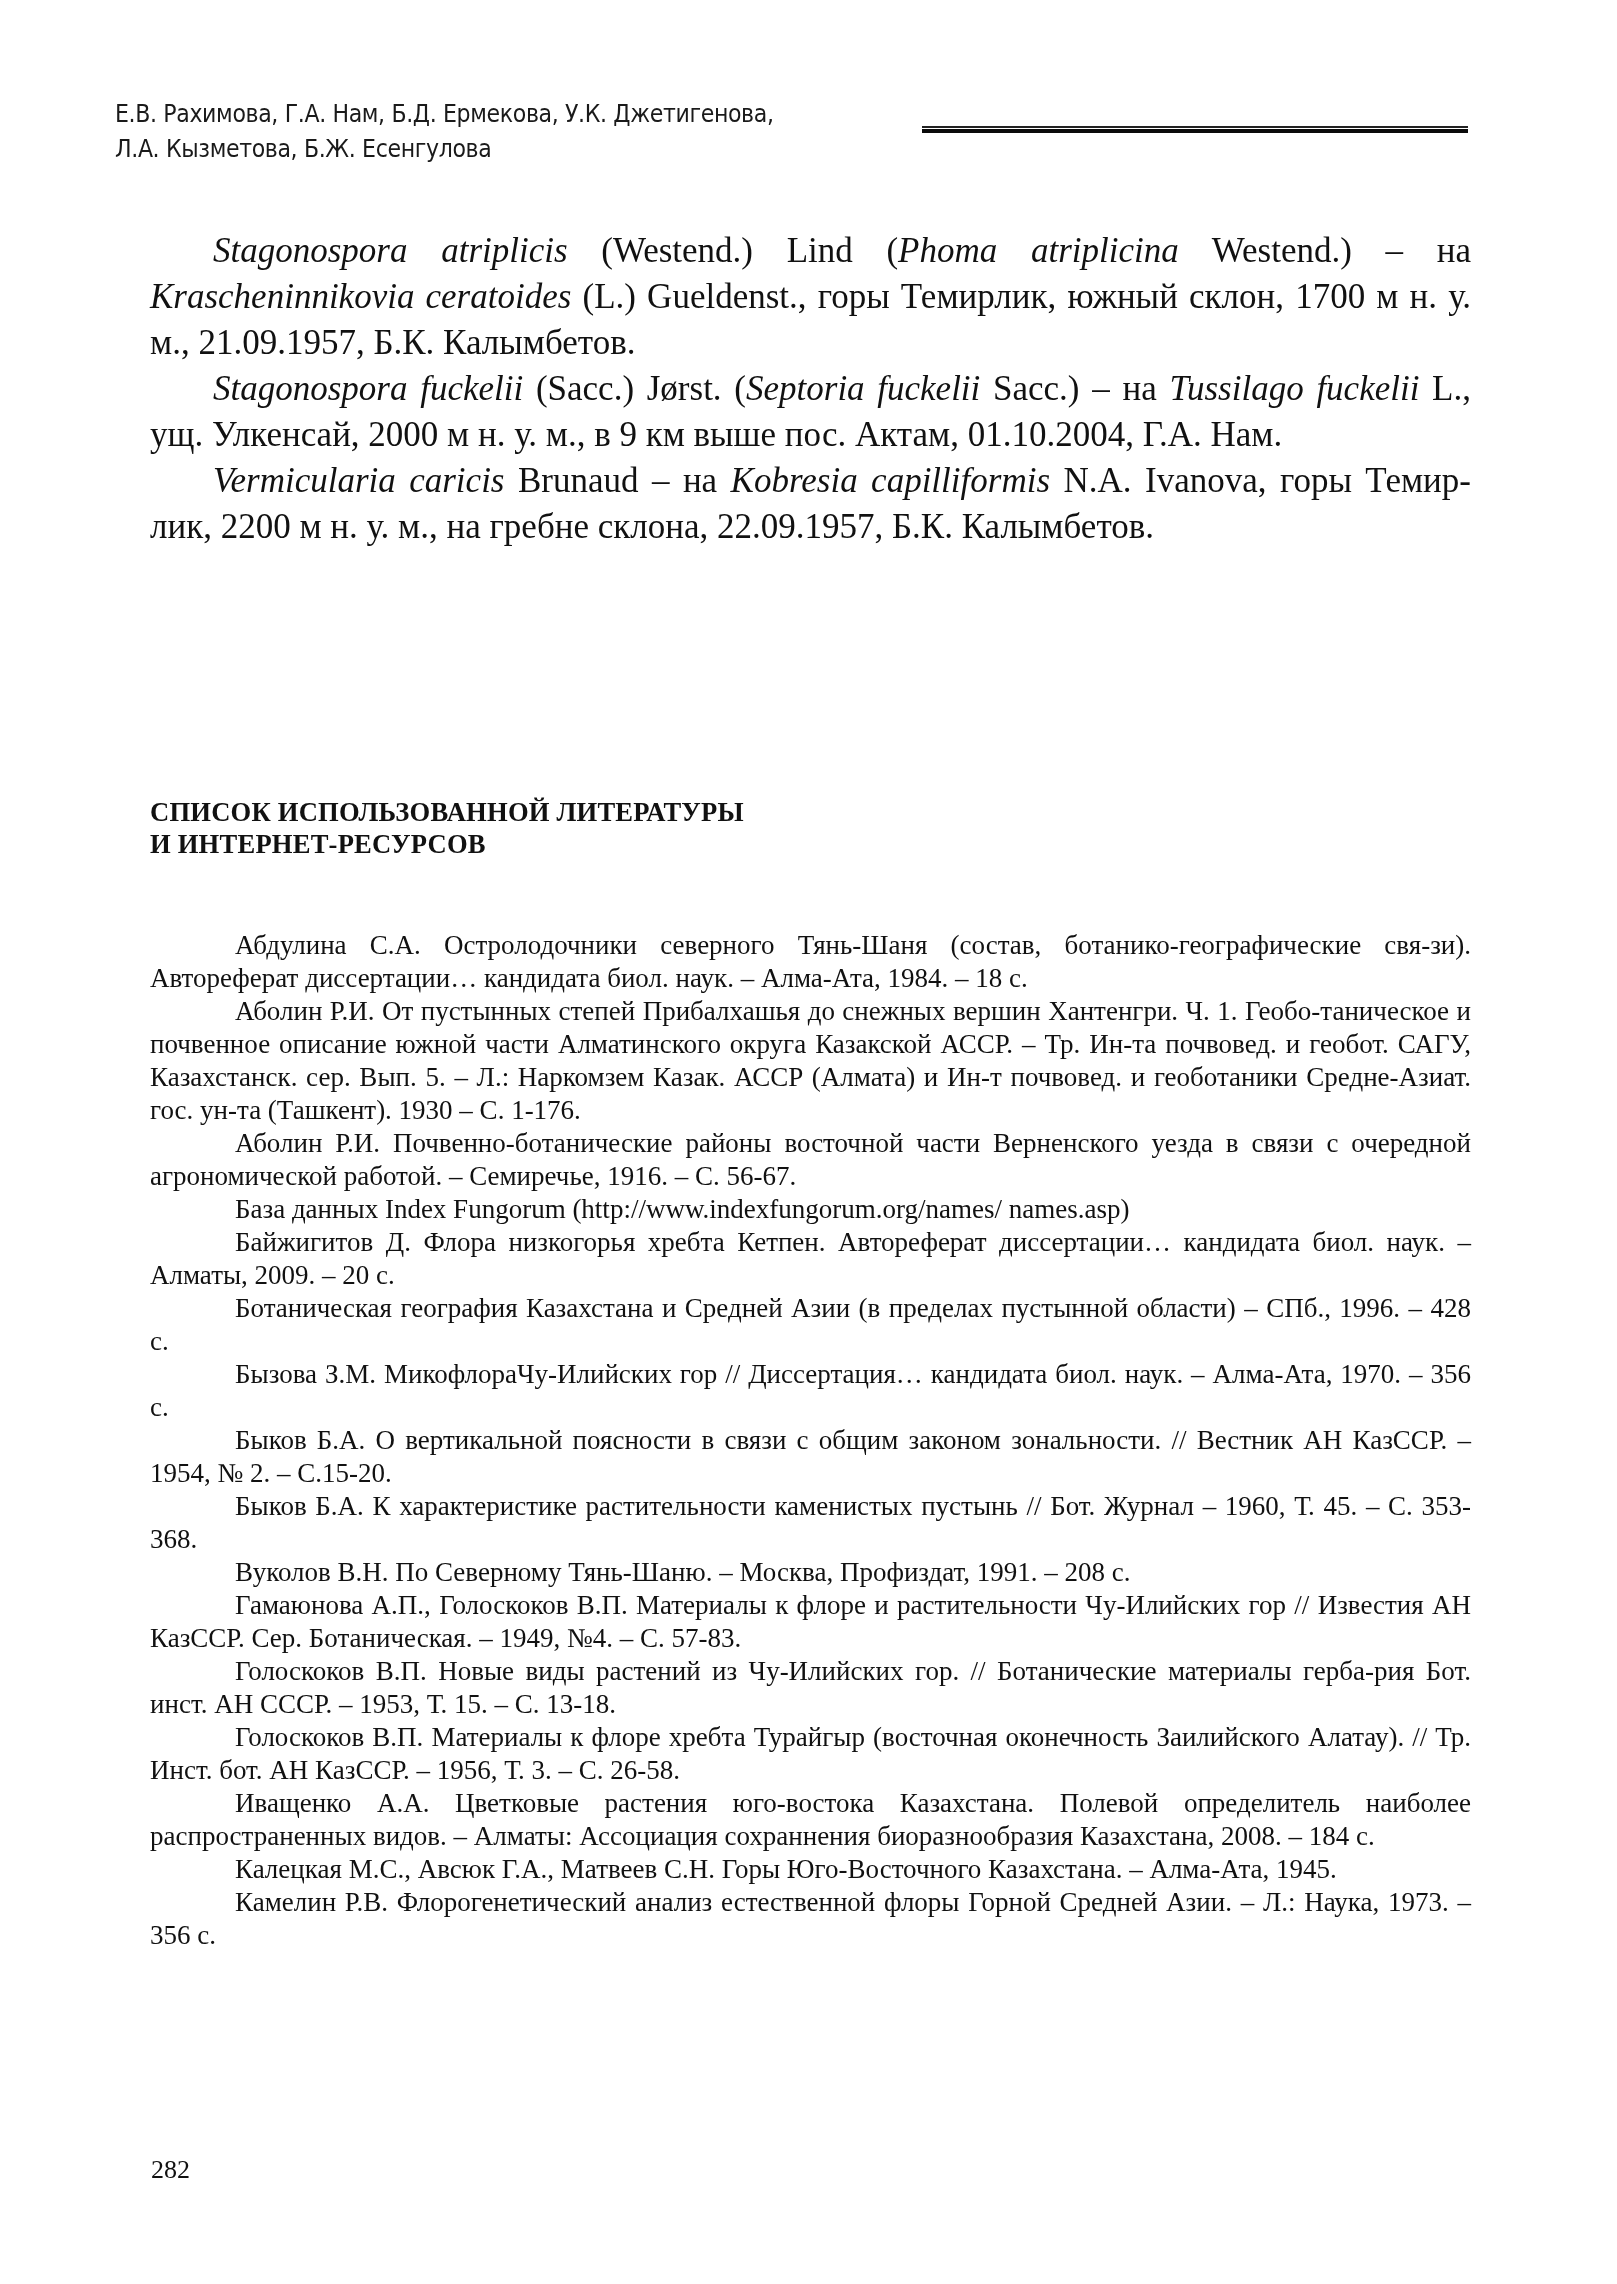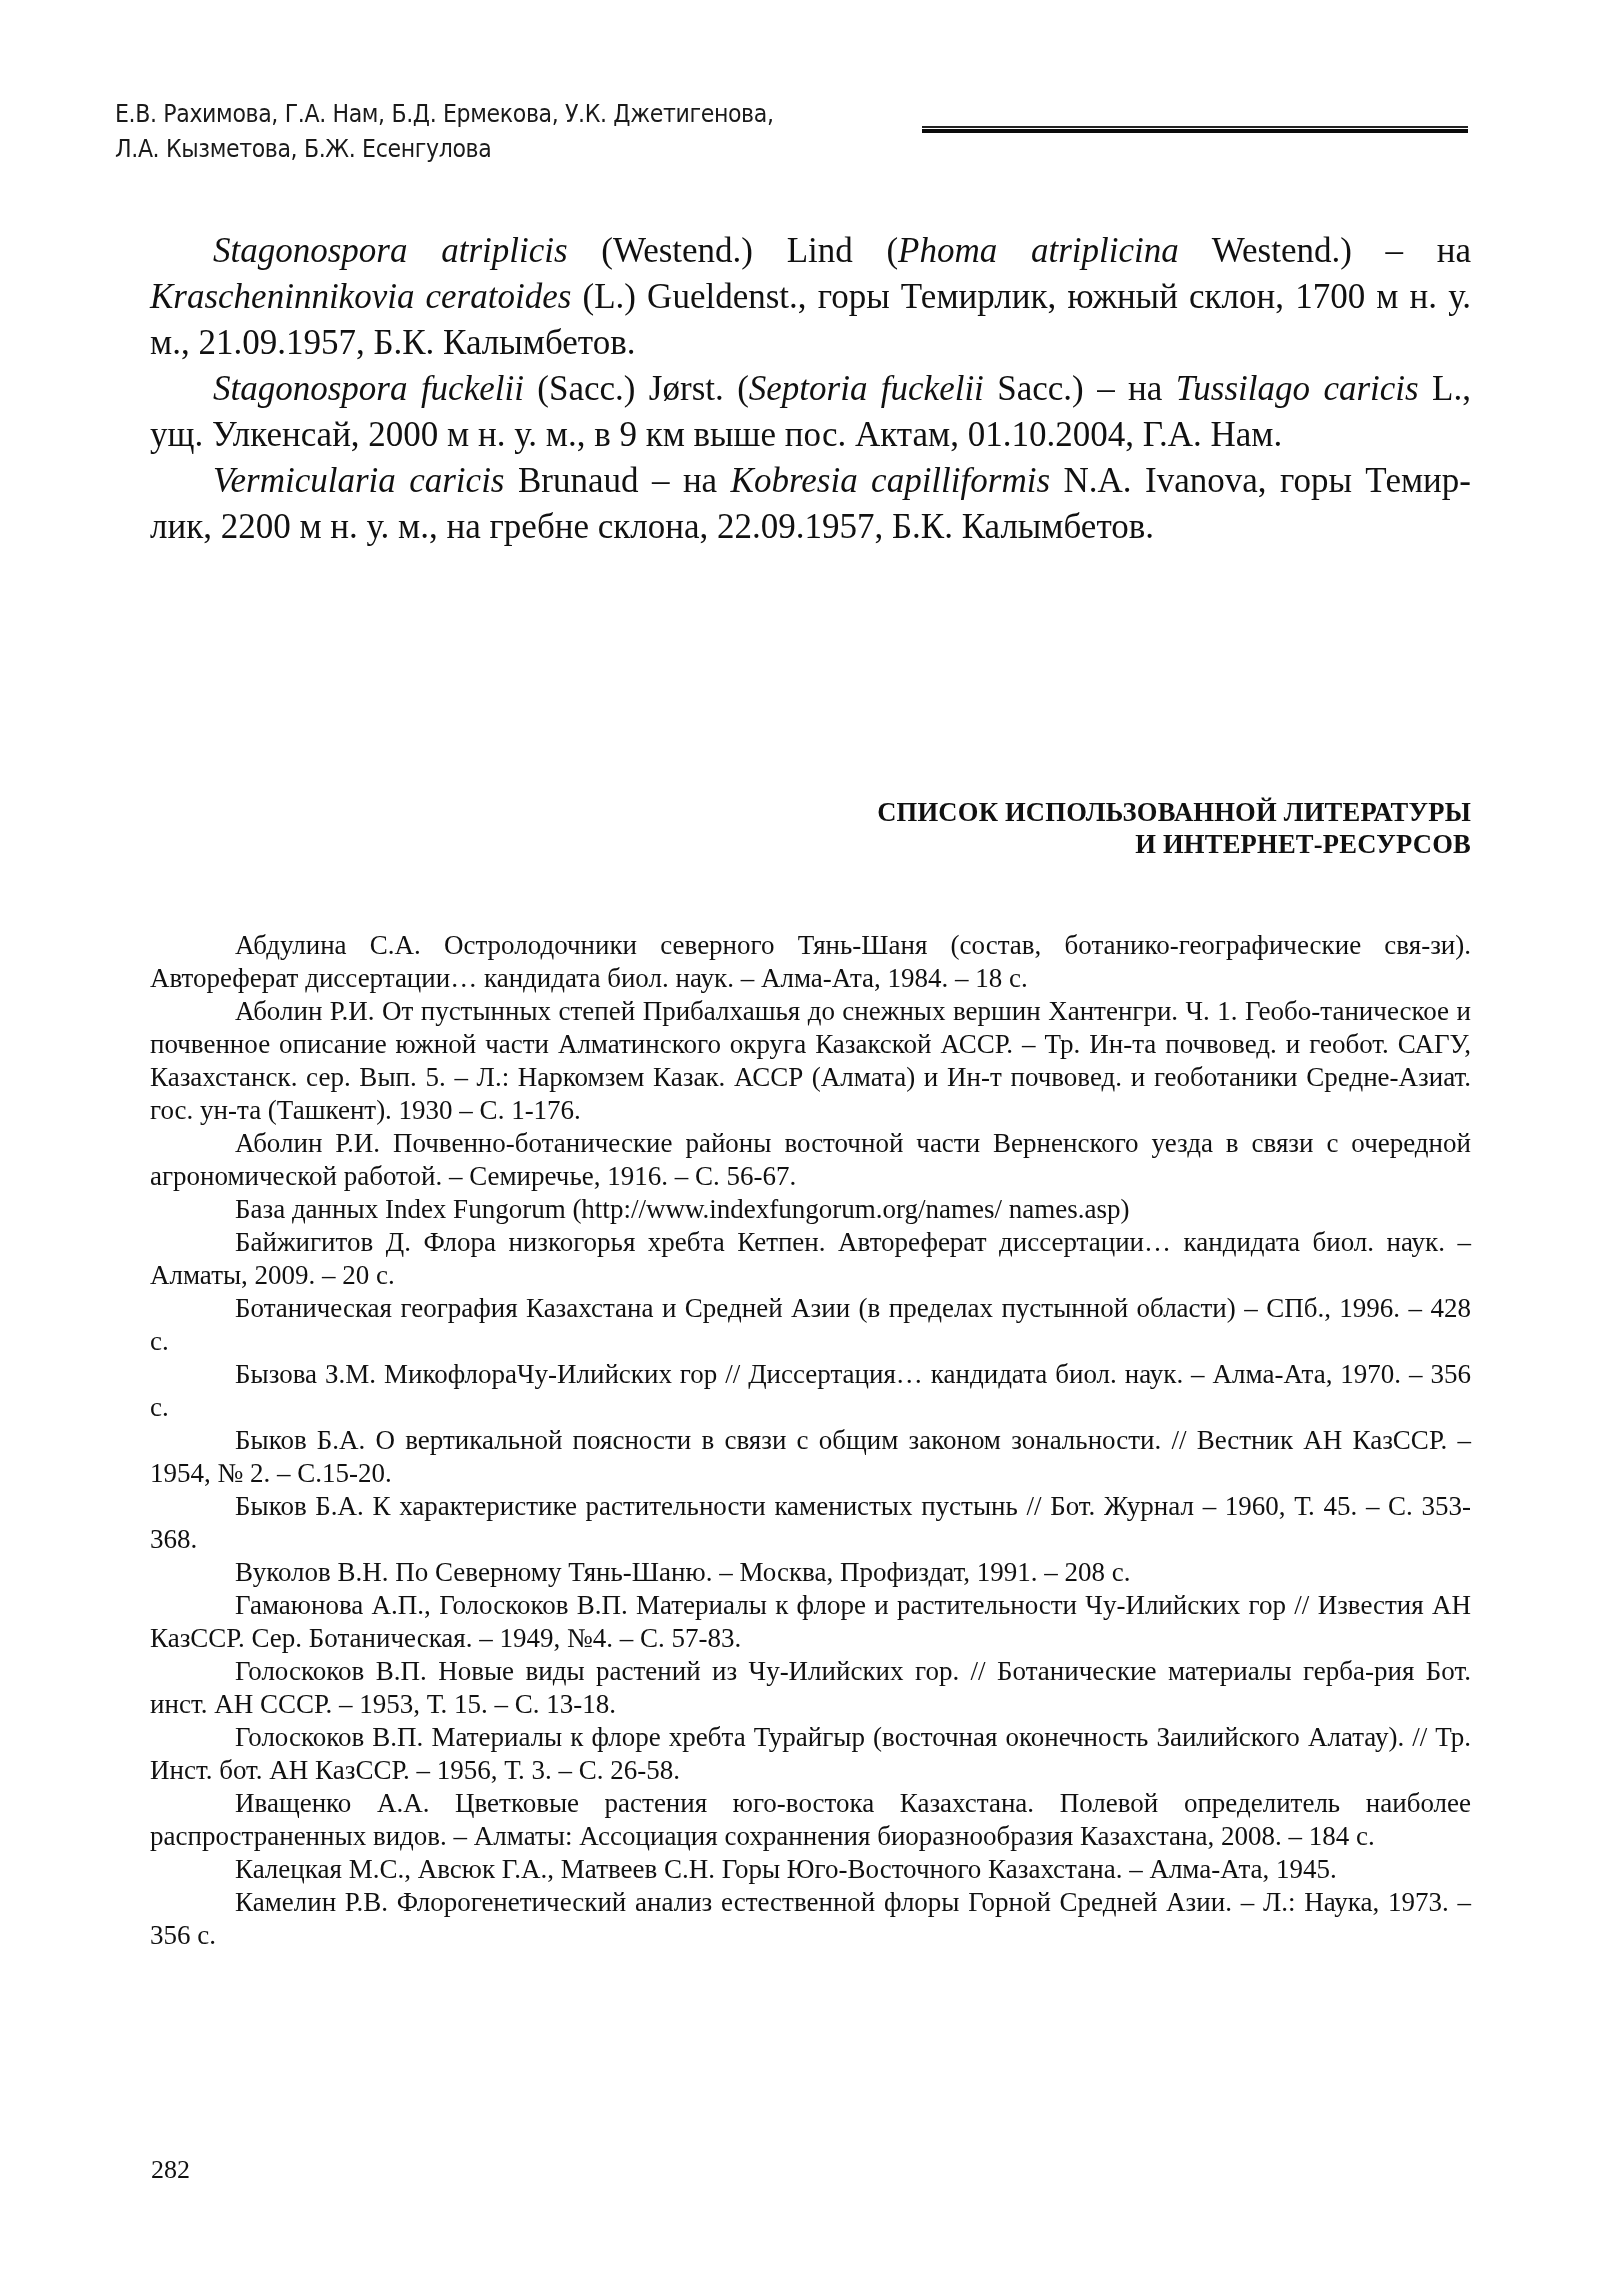--- a/index.html
+++ b/index.html
@@ -21,21 +21,21 @@
     position: absolute; left: 150px; width: 1321px;
     font-family: "Liberation Serif", serif; color: #111; margin-top: 20px;
   }
   .specimens { top: 208px; font-size: 35px; line-height: 46px; }
   .specimens p { margin: 0; text-indent: 63px; text-align: justify; }
   .specimens i { font-style: italic; }
 
   .refs-title {
     position: absolute; left: 150px; width: 1321px; top: 796px;
     font-family: "Liberation Serif", serif; font-weight: bold; font-size: 26.6px; line-height: 32px;
-    text-align: right; letter-spacing: 0.2px;
+    text-align: left; letter-spacing: 0.2px;
   }
 
   .refs { top: 909px; font-size: 27px; line-height: 33px; }
   .refs p { margin: 0; text-indent: 85px; text-align: justify; }
 
   .page-number {
     position: absolute; left: 151px; top: 2155px;
     font-family: "Liberation Serif", serif; font-size: 26px; color: #111;
   }
 </style>
@@ -52,21 +52,21 @@
   <div class="head-rule">
     <div class="thin"></div>
     <div class="thick"></div>
   </div>
 
   <div class="body-text specimens">
     <p>
       <i>Stagonospora atriplicis</i><span> (Westend.) Lind (</span><i>Phoma atriplicina</i><span> Westend.) – на </span><i>Krascheninnikovia ceratoides</i><span> (L.) Gueldenst., горы Темирлик, южный склон, 1700 м н. у. м., 21.09.1957, Б.К. Калымбетов.</span>
     </p>
     <p>
-      <i>Stagonospora fuckelii</i><span> (Sacc.) Jørst. (</span><i>Septoria fuckelii</i><span> Sacc.) – на </span><i>Tussilago caricis</i><span> L., ущ. Улкенсай, 2000 м н. у. м., в 9 км выше пос. Актам, 01.10.2004, Г.А. Нам.</span>
+      <i>Stagonospora fuckelii</i><span> (Sacc.) Jørst. (</span><i>Septoria fuckelii</i><span> Sacc.) – на </span><i>Tussilago fuckelii</i><span> L., ущ. Улкенсай, 2000 м н. у. м., в 9 км выше пос. Актам, 01.10.2004, Г.А. Нам.</span>
     </p>
     <p>
       <i>Vermicularia caricis</i><span> Brunaud – на </span><i>Kobresia capilliformis</i><span> N.A. Ivanova, горы Темир-лик, 2200 м н. у. м., на гребне склона, 22.09.1957, Б.К. Калымбетов.</span>
     </p>
   </div>
 
   <div class="refs-title">
     <div>СПИСОК ИСПОЛЬЗОВАННОЙ ЛИТЕРАТУРЫ</div>
     <div>И ИНТЕРНЕТ-РЕСУРСОВ</div>
   </div>

